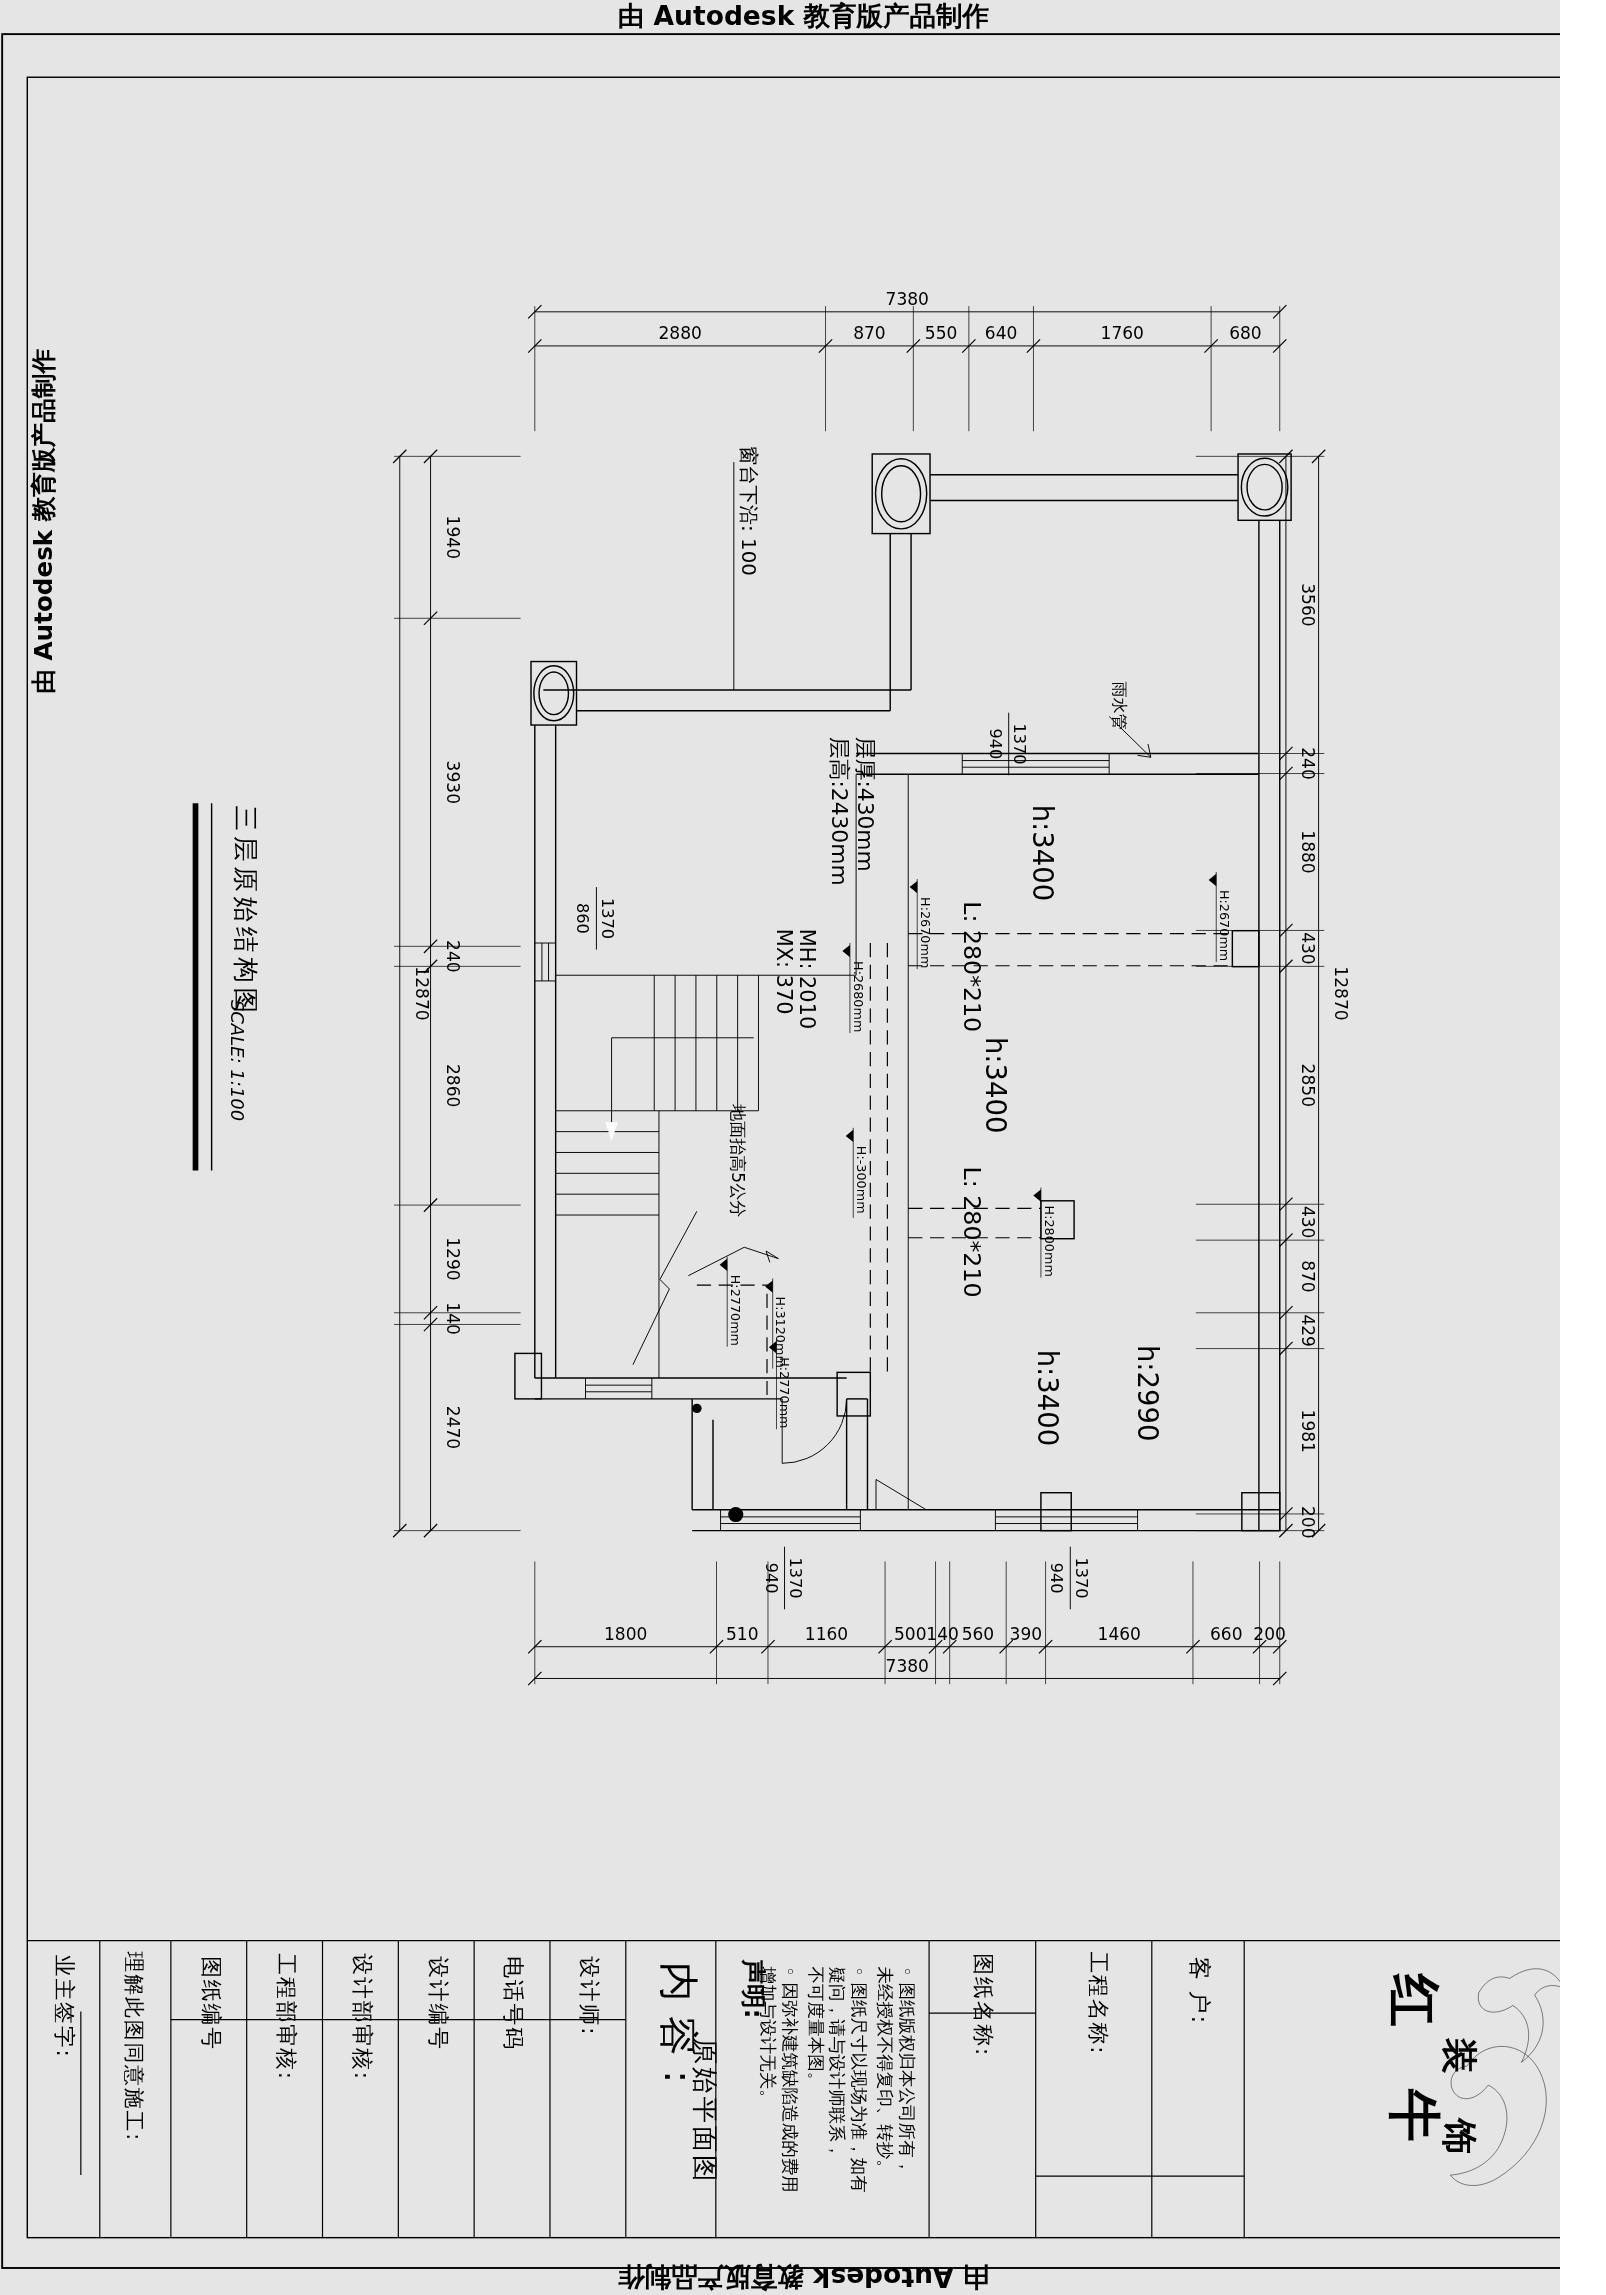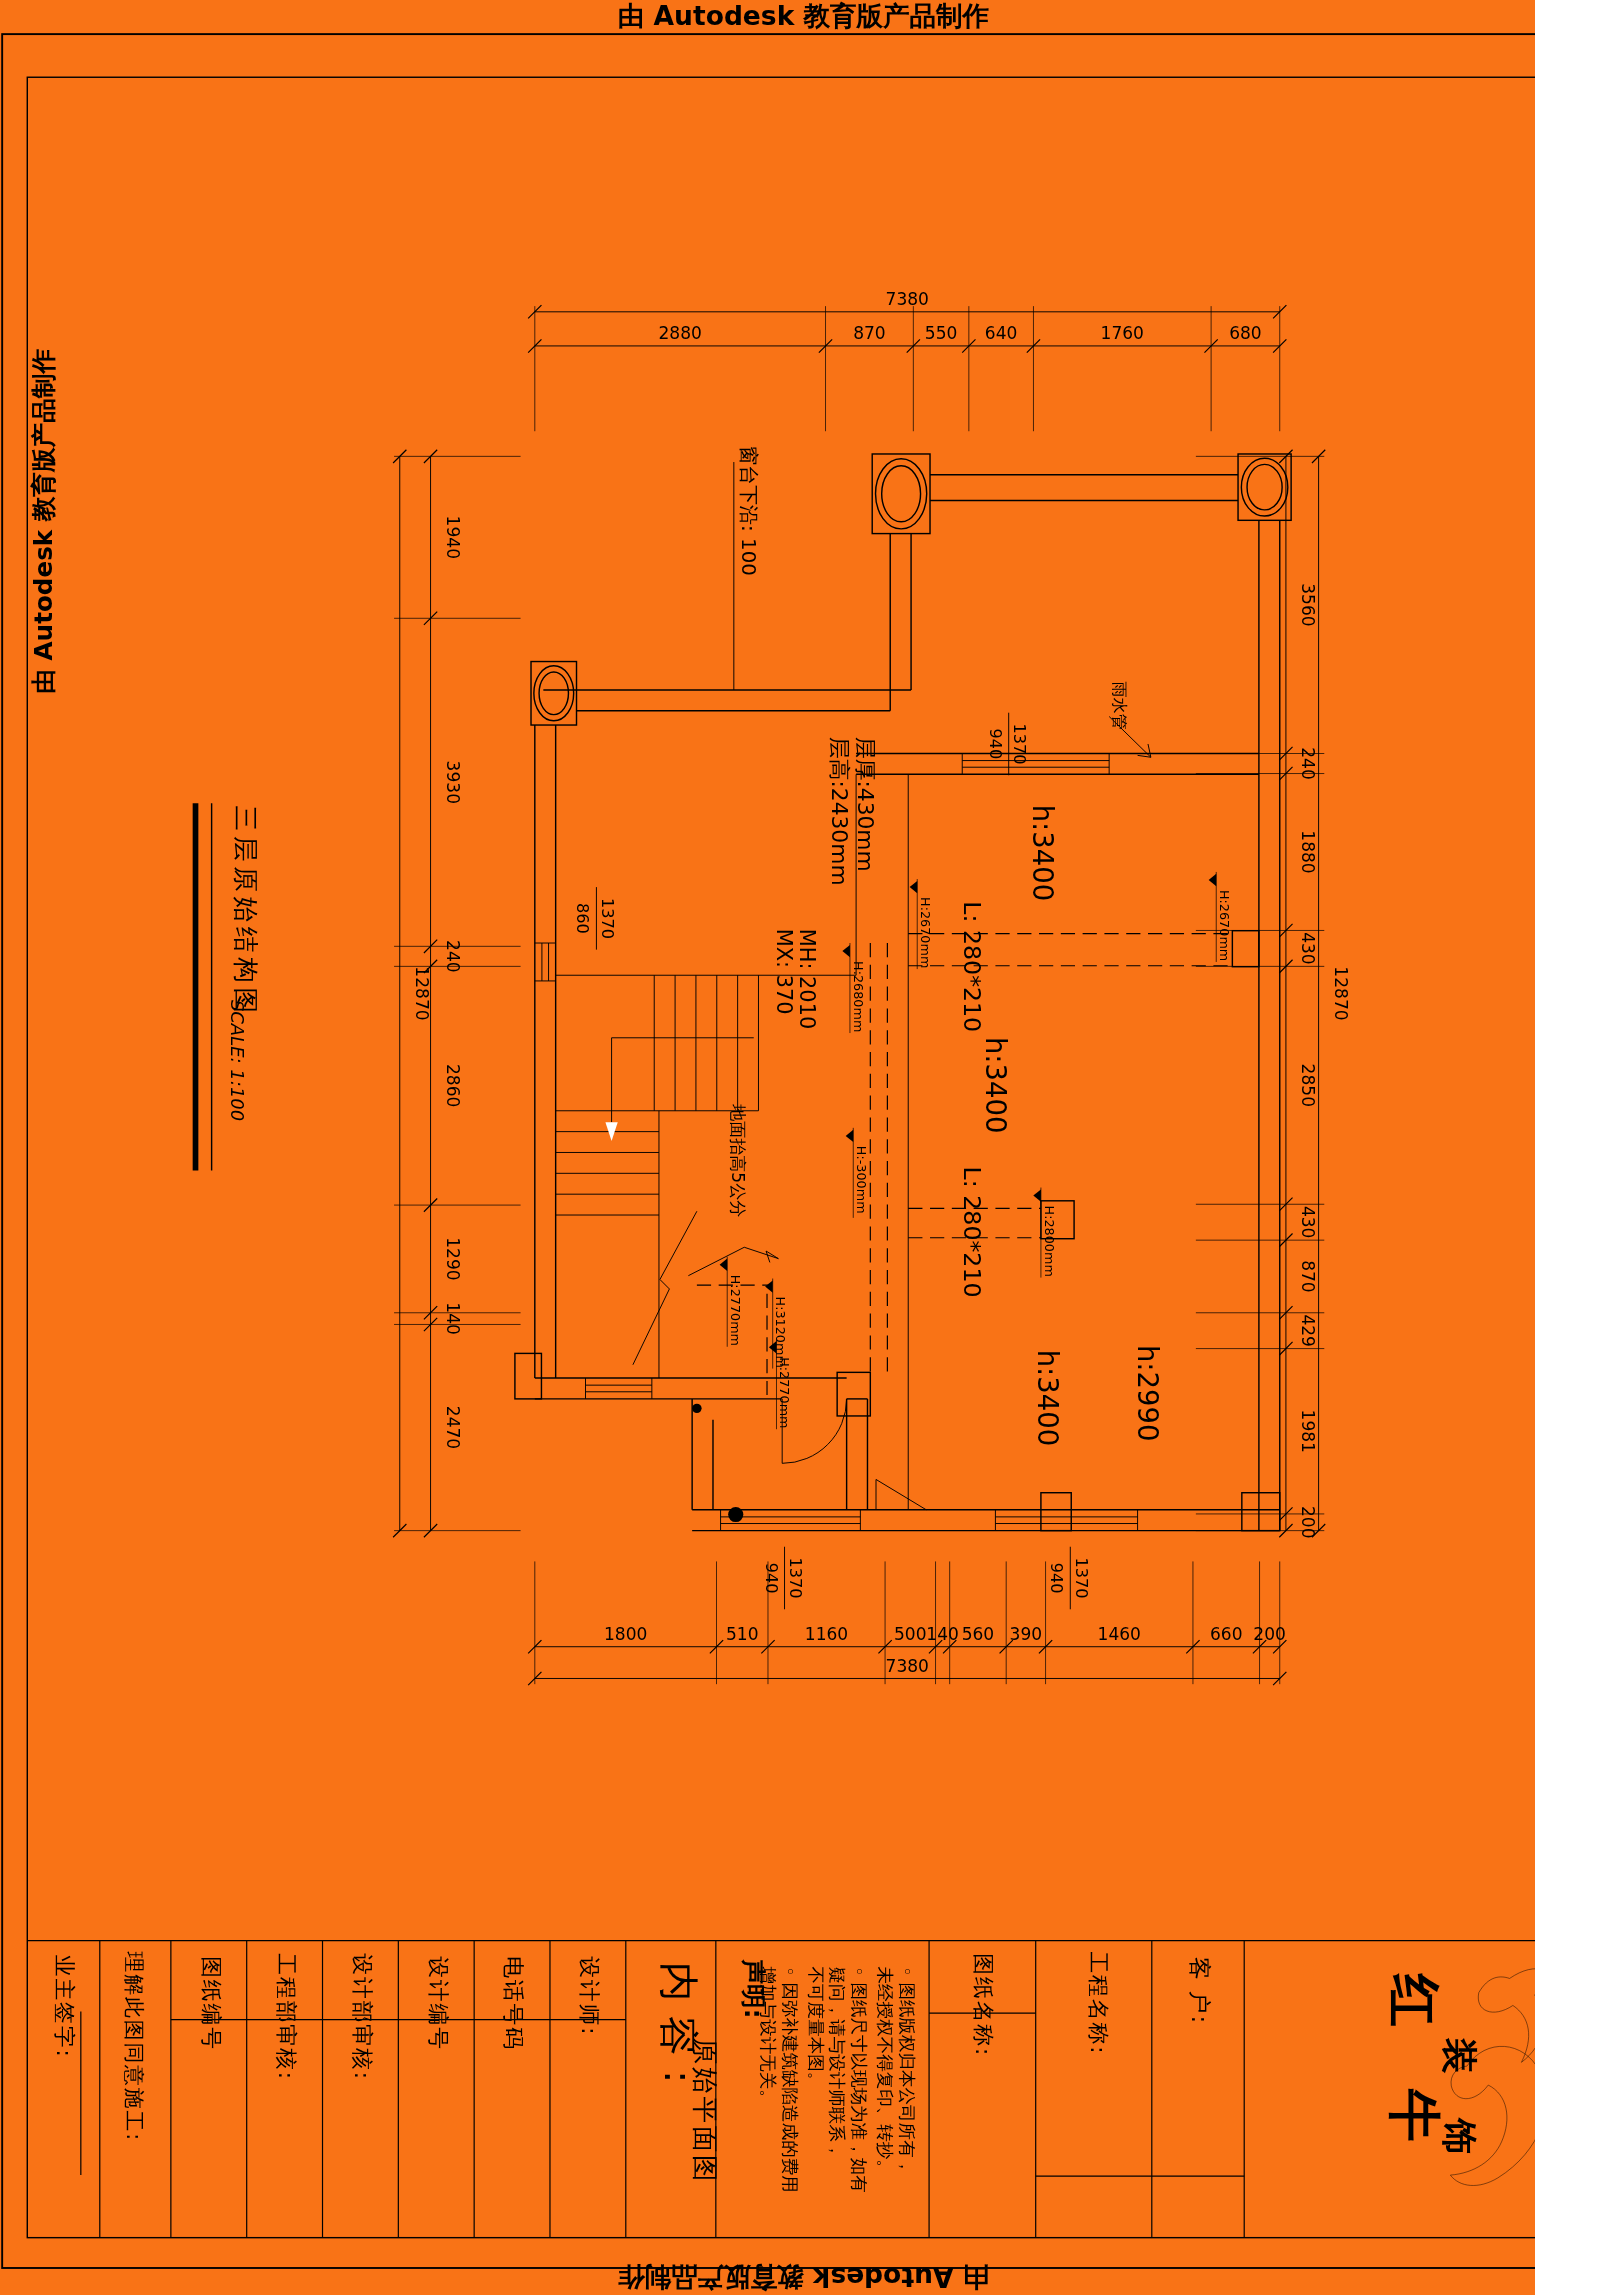--- a/index.html
+++ b/index.html
@@ -1,16 +1,16 @@
 <!DOCTYPE html>
 <html style="font-size:7.6px"><head>
 <meta charset="utf-8">
 <style>
   html,body{margin:0;padding:0;background:#ffffff;}
-  .sheet{position:relative;width:1535px;height:2295px;background:#f97316;overflow:hidden;}
+  .sheet{position:relative;width:1535px;height:2295px;background:#e5e5e5;overflow:hidden;padding-left:25px;}
   svg{position:absolute;left:0;top:0;}
   svg text{fill:#000;font-family:"DejaVu Sans","Liberation Sans",sans-serif;}
   .cad line,.cad path,.cad rect,.cad ellipse,.cad polyline{stroke:#000;fill:none;}
   .scale-txt{font-style:italic;}
 </style>
 </head>
 <body>
 
 <div class="sheet">
 <svg class="cad" width="1607" height="2295" viewBox="0 0 3390 4843">

